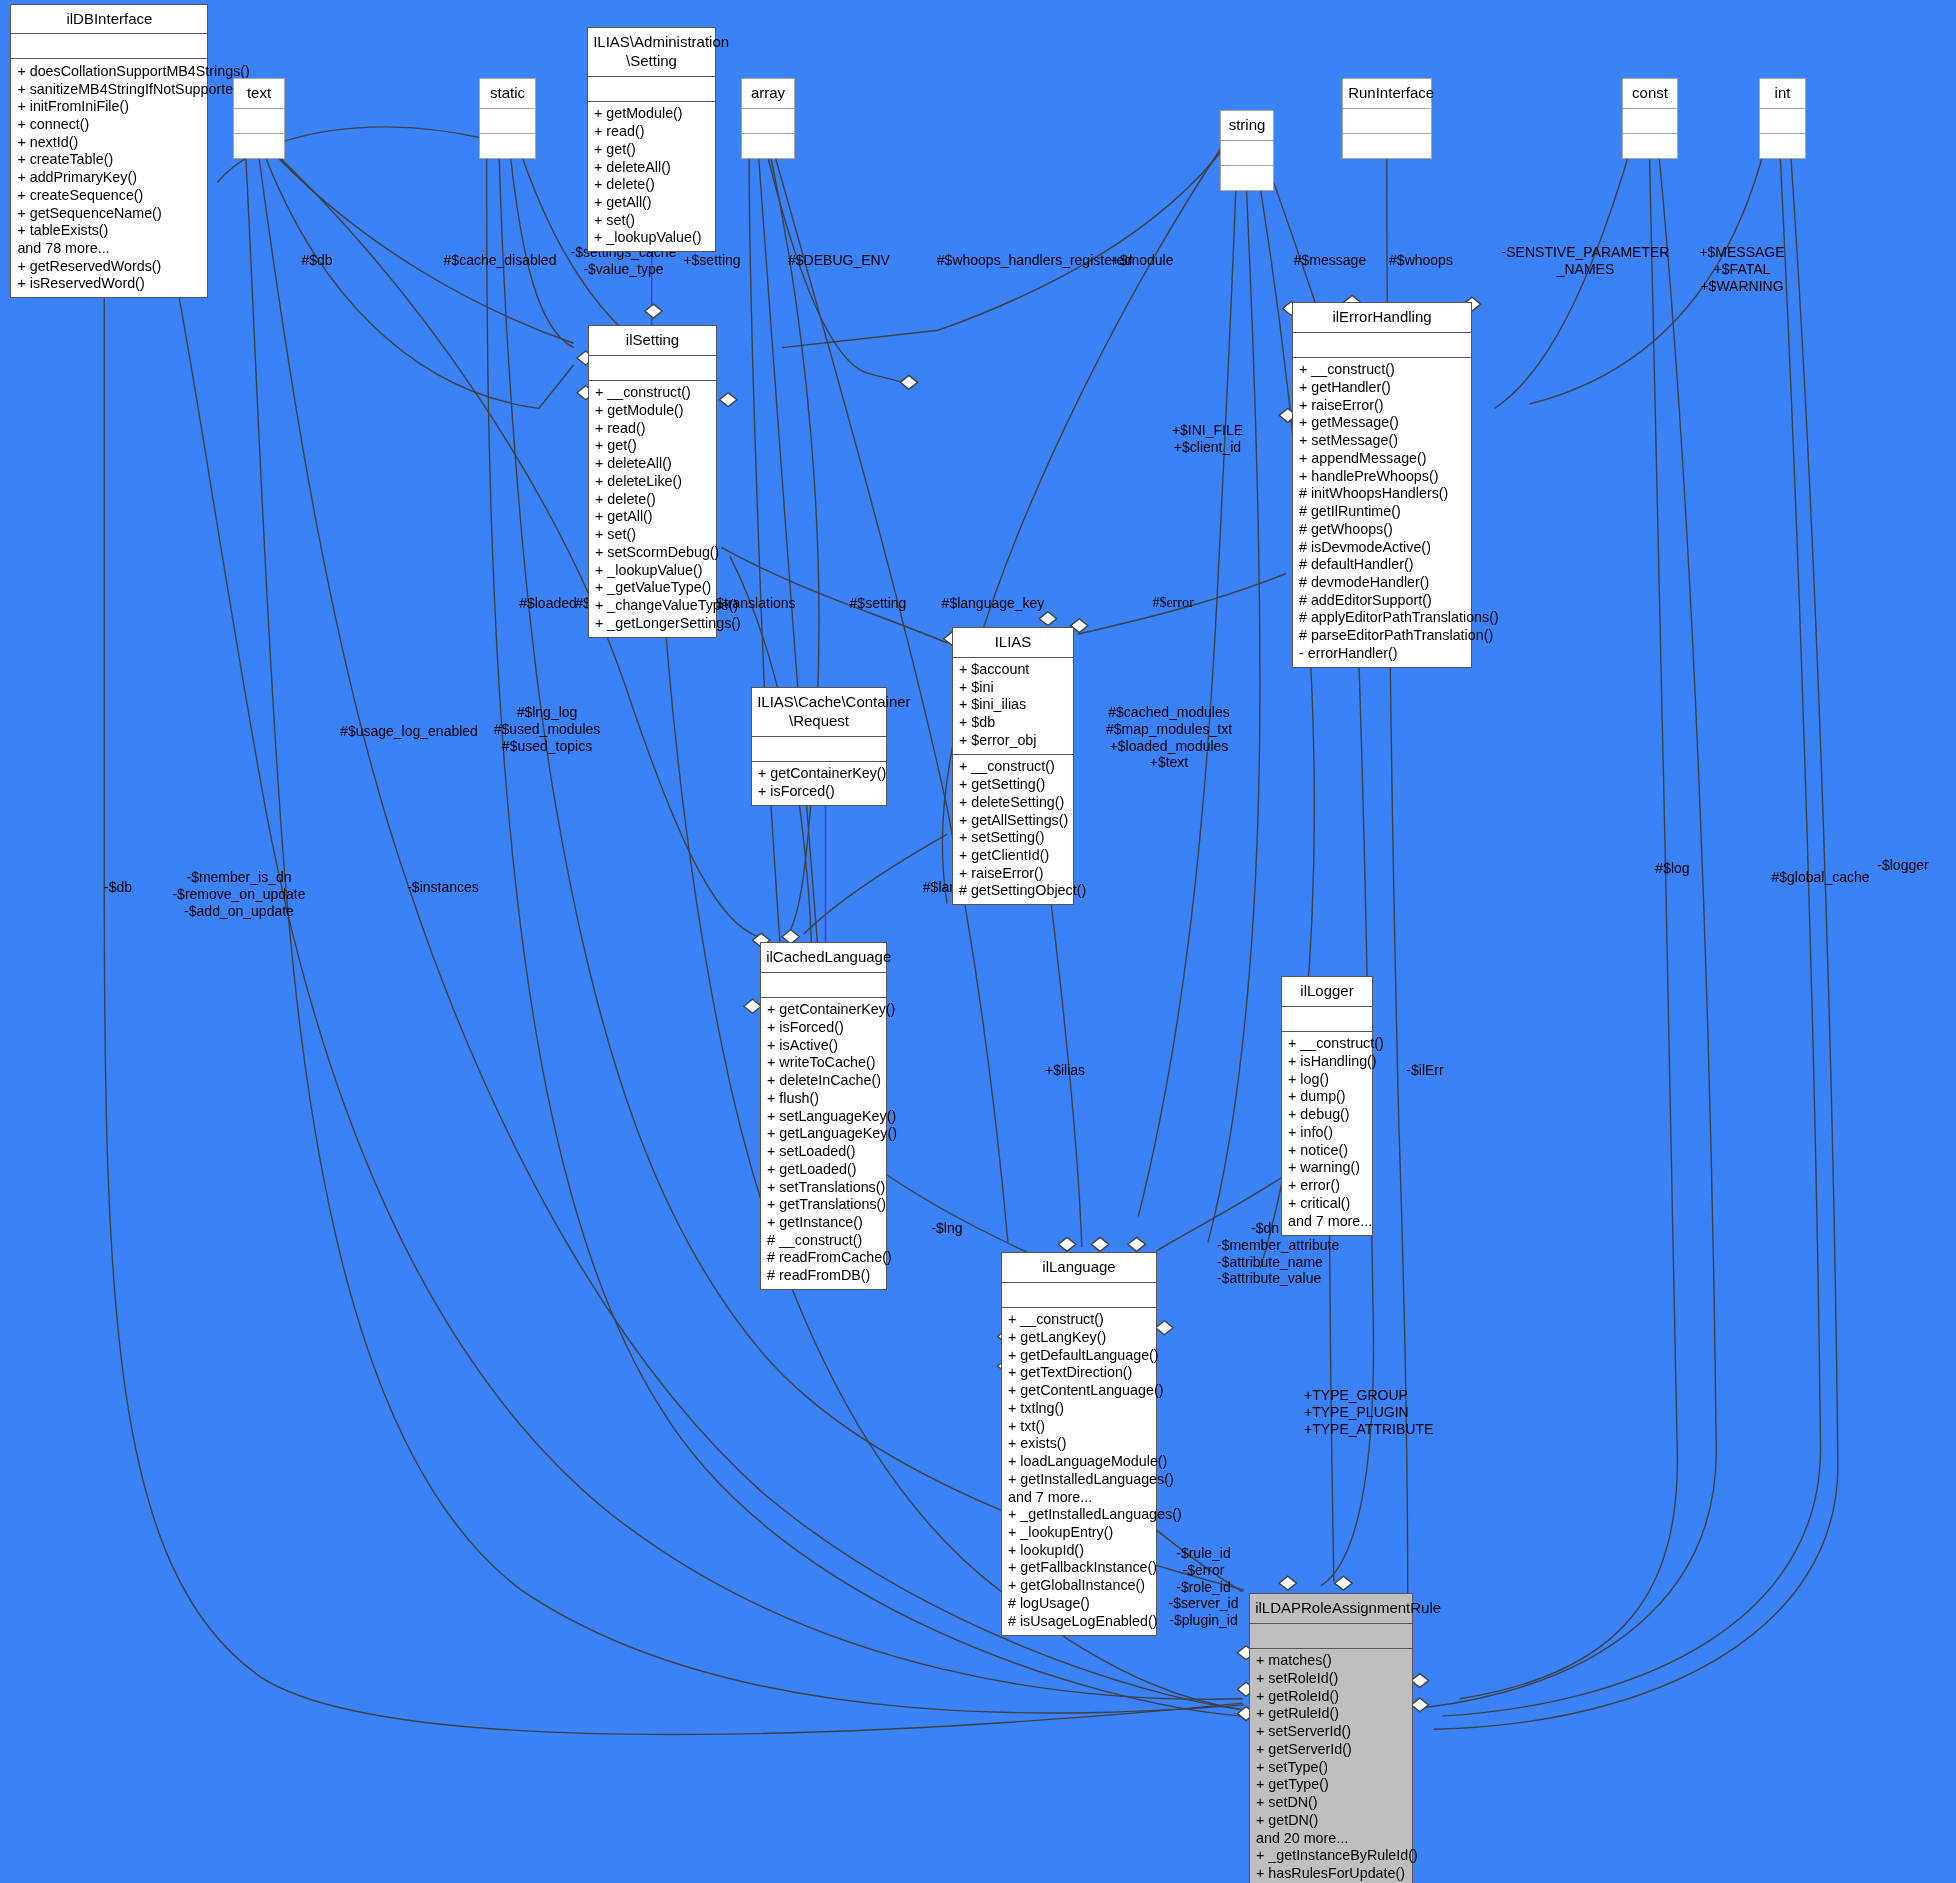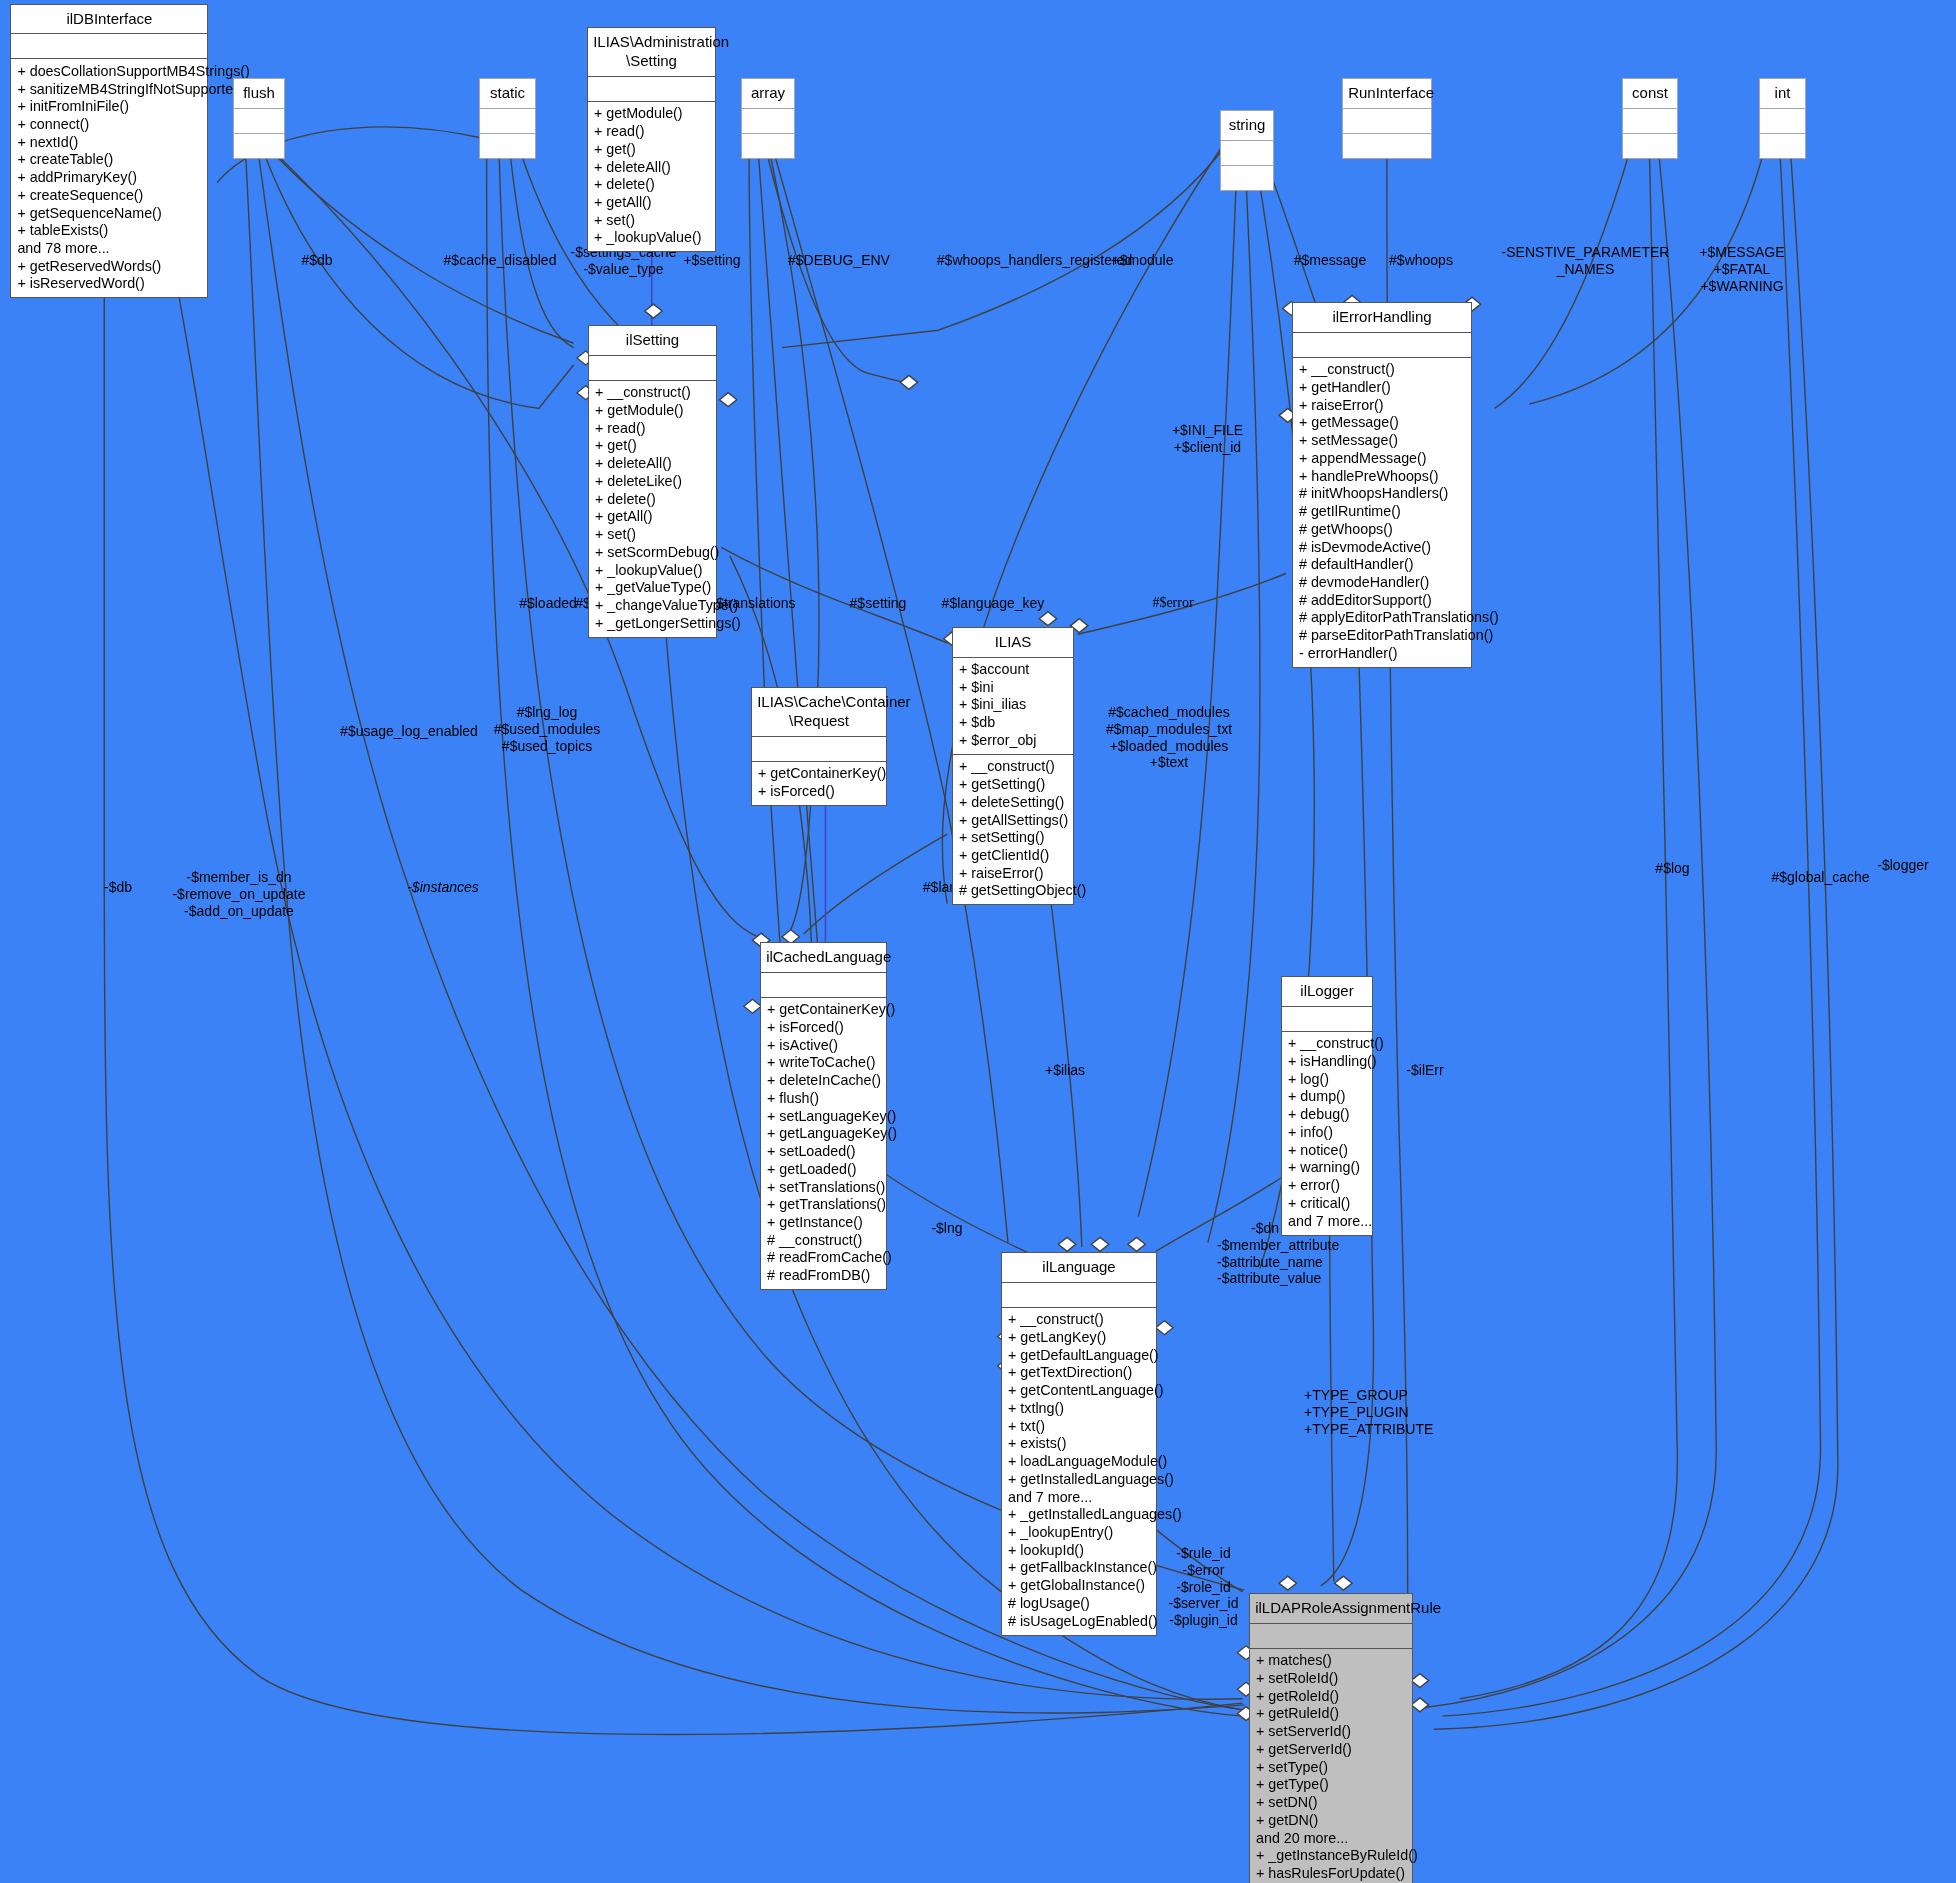--- a/index.html
+++ b/index.html
@@ -210,21 +210,21 @@
           <li>+ getSequenceName()</li>
           <li>+ tableExists()</li>
           <li>and 78 more...</li>
           <li>+ getReservedWords()</li>
           <li>+ isReservedWord()</li>
         </ul>
     </div>
   </div>
 
   <div class="node thin" style="left:233px; top:78px; width:52px;">
-    <div class="title">flush</div>
+    <div class="title">text</div>
     <div class="sec empty"></div>
     <div class="sec empty"></div>
   </div>
 
   <div class="node thin" style="left:479px; top:78px; width:57px;">
     <div class="title">static</div>
     <div class="sec empty"></div>
     <div class="sec empty"></div>
   </div>
 
@@ -489,21 +489,21 @@
 
   <div class="elabel c" style="left:1091px; top:704px; width:156px;">#$cached_modules
 #$map_modules_txt
 +$loaded_modules
 +$text</div>
 
   <div class="elabel c" style="left:83px;   top:879px; width:70px;">-$db</div>
   <div class="elabel c" style="left:152px;  top:869px; width:174px;">-$member_is_dn
 -$remove_on_update
 -$add_on_update</div>
-  <div class="elabel c" style="left:382px;  top:879px; width:122px;font-style:italic;">-$instances</div>
+  <div class="elabel c" style="left:382px;  top:879px; width:122px;">-$instances</div>
 
   <div class="elabel c" style="left:895px; top:879px; width:174px;">#$language_cache</div>
 
   <div class="elabel c" style="left:1017px; top:1062px; width:96px;">+$ilias</div>
   <div class="elabel c" style="left:1377px; top:1062px; width:96px;">-$ilErr</div>
 
   <div class="elabel c" style="left:1590px; top:860px; width:165px;">#$log</div>
   <div class="elabel c" style="left:1751px; top:869px; width:139px;">#$global_cache</div>
   <div class="elabel c" style="left:1851px; top:857px; width:104px;">-$logger</div>
 

